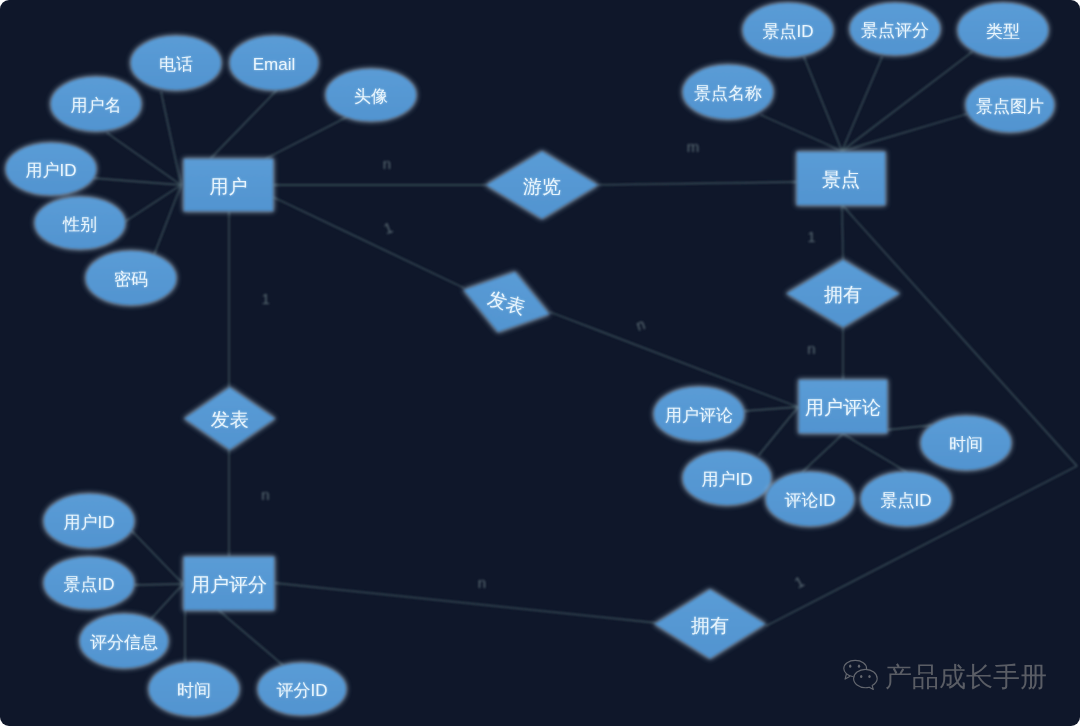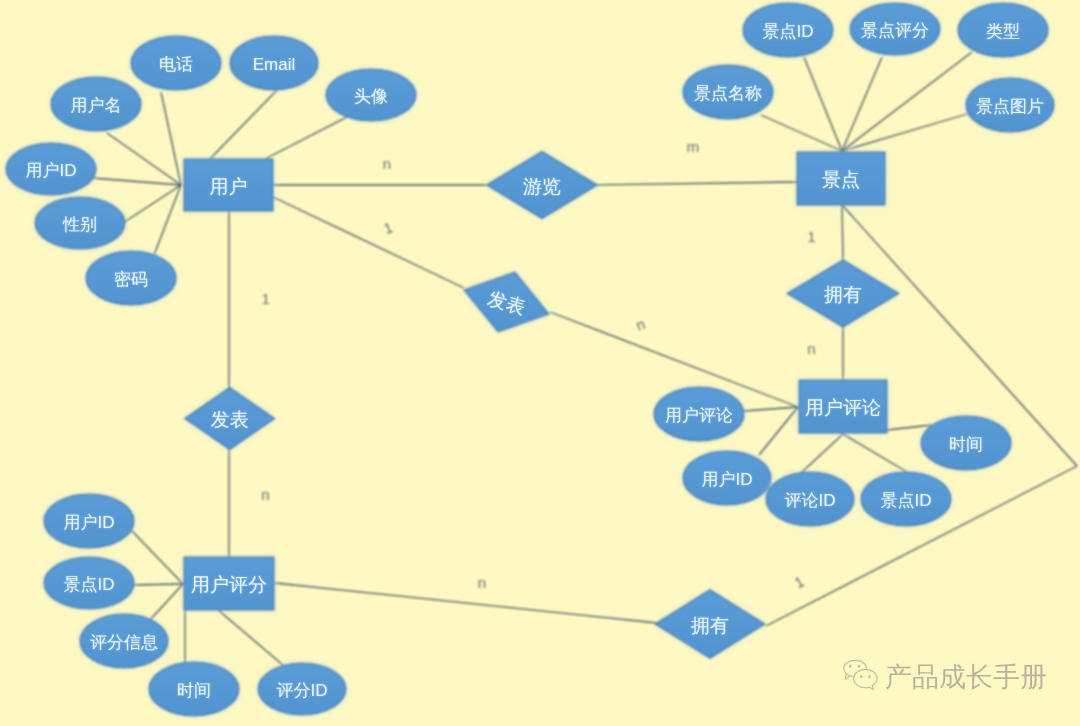--- a/index.html
+++ b/index.html
@@ -2,21 +2,21 @@
 <html><head>
 <meta charset="utf-8">
 <style>
   html, body {
     margin: 0; padding: 0;
     width: 1080px; height: 726px;
     background: #ffffff;
     overflow: hidden;
     font-family: "Liberation Sans", sans-serif;
   }
-  #canvas { position: relative; width: 1080px; height: 726px; background:#fef9c3; }
+  #canvas { position: relative; width: 1080px; height: 726px; background:#0f172a;border-radius:9px; }
   svg.diagram { position: absolute; left: 0; top: 0; width: 1080px; height: 726px; }
   .shape-label {
     fill: #e9f5fd;
     font-family: "Liberation Sans", sans-serif;
     text-anchor: middle;
     dominant-baseline: central;
   }
   .card-label {
     fill: #5c6d76;
     font-family: "Liberation Sans", sans-serif;

